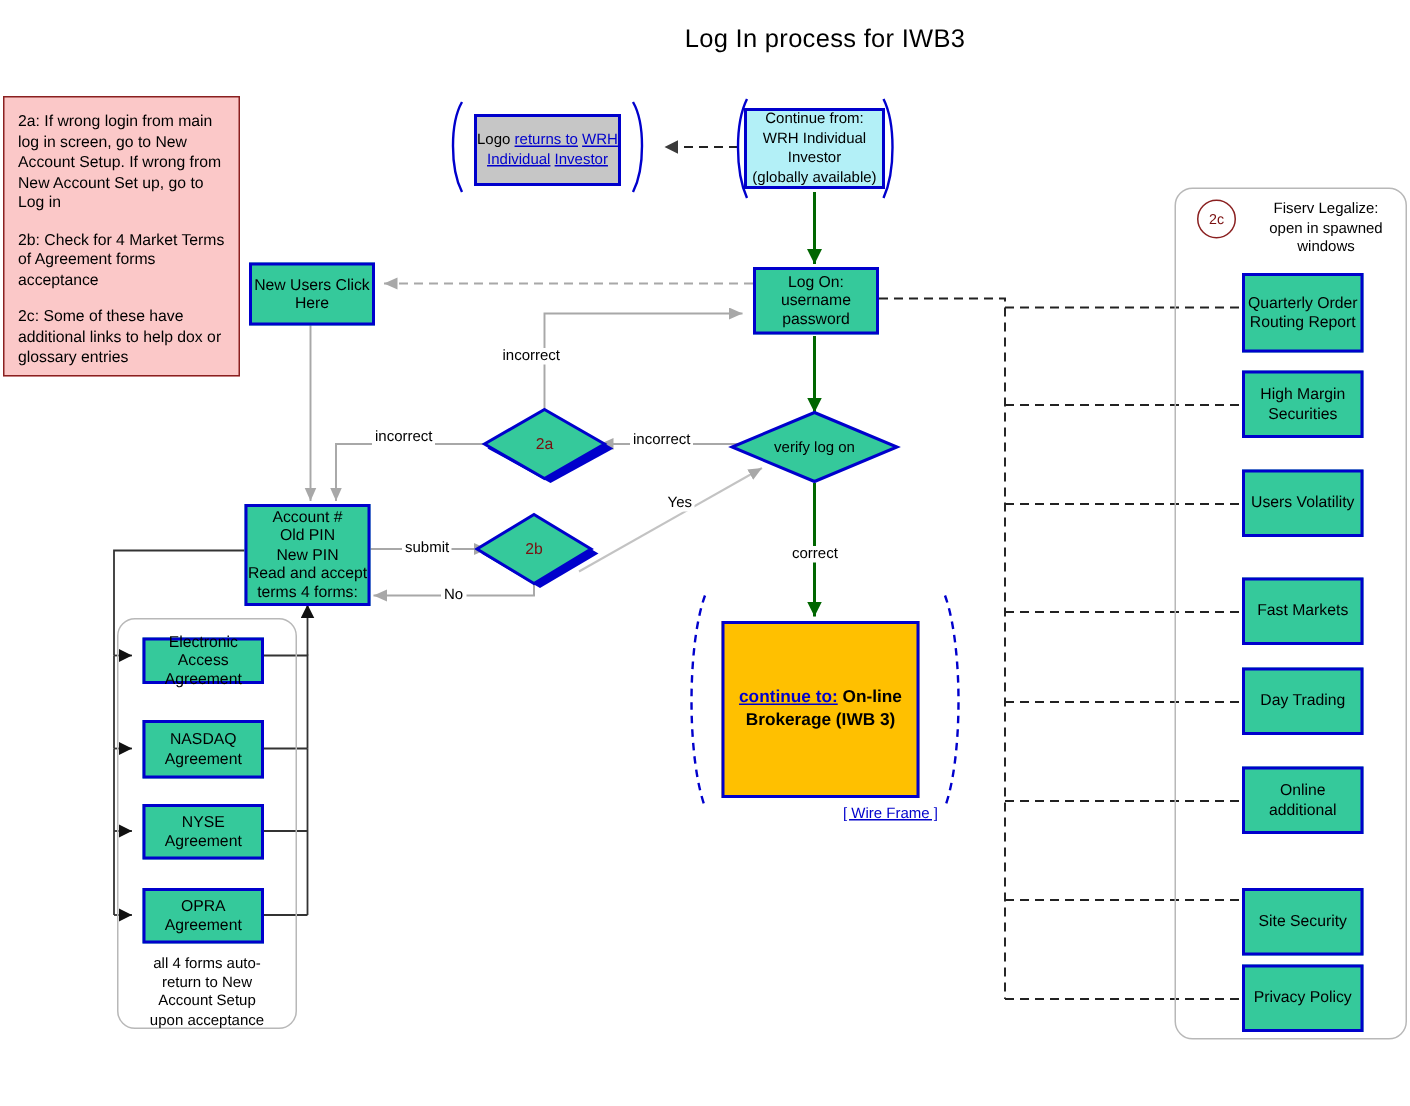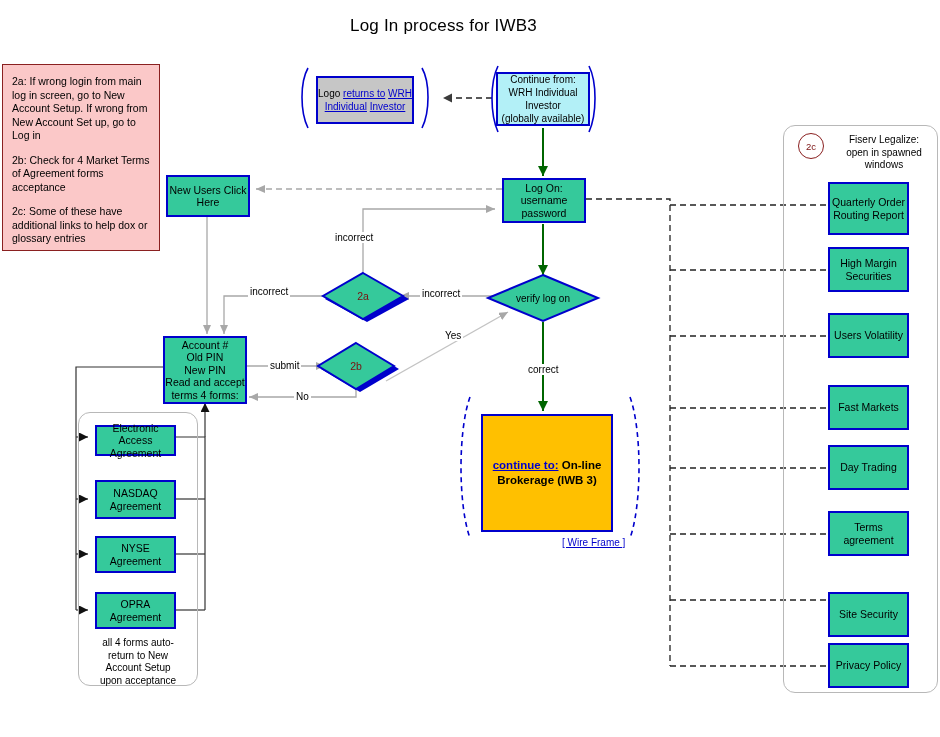--- a/index.html
+++ b/index.html
@@ -24,20 +24,21 @@
     width: 940px; height: 737px;
     pointer-events: none;
   }
 
   .node { position: absolute; box-sizing: border-box; }
 
   .title {
     position: absolute;
     left: 350px; top: 16px;
     width: 400px;
+    text-align: center;
     font-size: 17px;
     color: #000;
     letter-spacing: 0.2px;
   }
 
   
   .note {
     position: absolute;
     left: 2px; top: 64px;
     width: 158px; height: 187px;
@@ -359,17 +360,17 @@
 open in spawned
 windows</div>
 
   <div class="node gbox" style="left:828px; top:182px; width:81px; height:53px; white-space:pre-line;">Quarterly Order
 Routing Report</div>
   <div class="node gbox" style="left:828px; top:247px; width:81px; height:45px; white-space:pre-line;">High Margin
 Securities</div>
   <div class="node gbox" style="left:828px; top:313px; width:81px; height:45px; white-space:pre-line;">Users Volatility</div>
   <div class="node gbox" style="left:828px; top:385px; width:81px; height:45px; white-space:pre-line;">Fast Markets</div>
   <div class="node gbox" style="left:828px; top:445px; width:81px; height:45px; white-space:pre-line;">Day Trading</div>
-  <div class="node gbox" style="left:828px; top:511px; width:81px; height:45px; white-space:pre-line;">Terms agreement</div>
+  <div class="node gbox" style="left:828px; top:511px; width:81px; height:45px; white-space:pre-line;">Online additional</div>
   <div class="node gbox" style="left:828px; top:577px; width:81px; height:45px; white-space:pre-line;margin-top:15px;">Site Security</div>
   <div class="node gbox" style="left:828px; top:643px; width:81px; height:45px; white-space:pre-line;">Privacy Policy</div>
 
 </div>
 
 </body></html>

